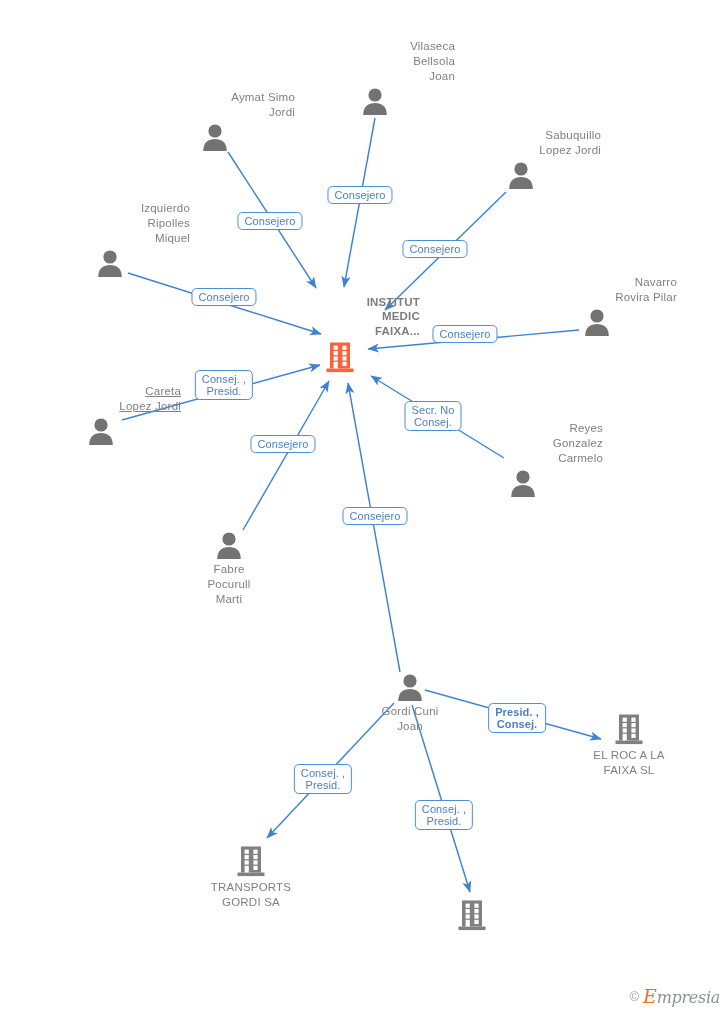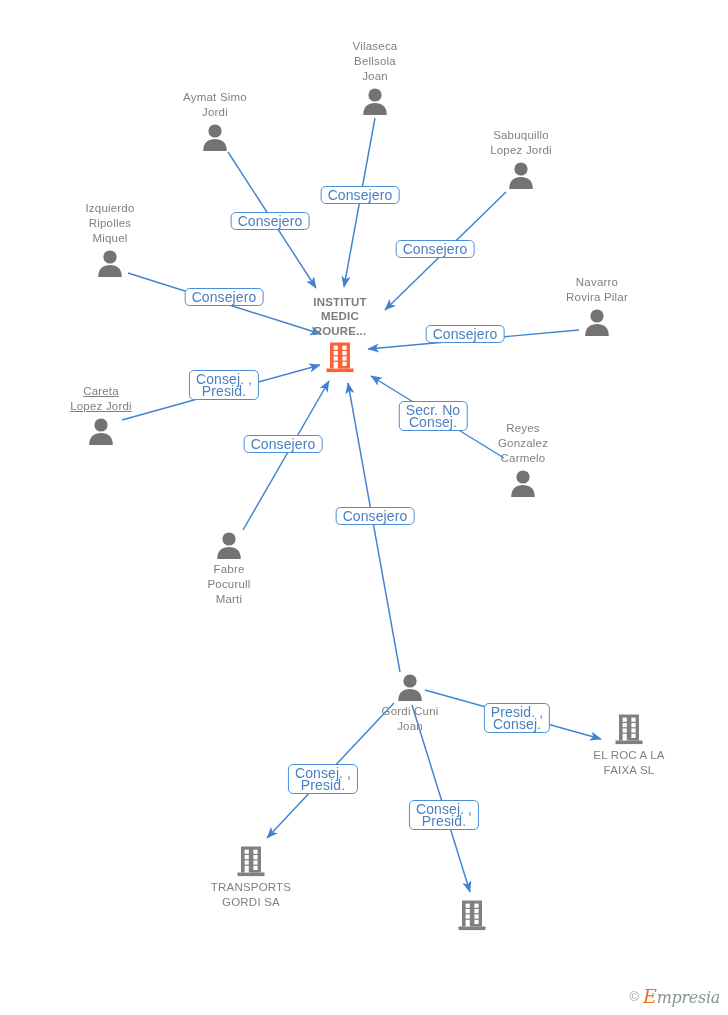--- a/index.html
+++ b/index.html
@@ -36,37 +36,37 @@
     letter-spacing: 0.2px;
   }
   .node .glyph {
     display: block;
     line-height: 0;
   }
   .node .caption {
     display: block;
     white-space: pre-line;
   }
-  .node.above .caption { margin-bottom: 3px; }
+  .node.above .caption { margin-bottom: 3px; text-align: right; }
   .node.below .caption { margin-top: 3px; }
   .node.center .caption {
     color: #7d7d7d;
     font-weight: bold;
     font-size: 11.5px;
     line-height: 14.5px;
   }
   .edge-label {
     position: absolute;
     box-sizing: border-box;
     transform: translate(-50%, -50%);
     background: #ffffff;
     border: 1.4px solid #4a90d9;
     border-radius: 5px;
     color: #4a7fc1;
-    font-size: 14px;
+    font-size: 11px;
     line-height: 12px;
     text-align: center;
     padding: 2px 6px;
     white-space: pre-line;
     letter-spacing: 0.1px;
   }
   .watermark {
     position: absolute;
     right: 8px;
     bottom: 8px;
@@ -115,21 +115,21 @@
         <line x1="425" y1="690" x2="601" y2="739" stroke="#3f83d0" stroke-width="1.45" marker-end="url(#arrow)"></line>
         <line x1="394" y1="703" x2="267" y2="838" stroke="#3f83d0" stroke-width="1.45" marker-end="url(#arrow)"></line>
         <line x1="412" y1="705" x2="470" y2="892" stroke="#3f83d0" stroke-width="1.45" marker-end="url(#arrow)"></line>
       </g>
   </svg>
 
   <div id="node-layer">
       <div class="node above center" style="left: 340px; top: 294.5px;">
         <span class="caption">INSTITUT
 MEDIC
-ROURE...</span>
+FAIXA...</span>
         <span class="glyph"><svg width="30" height="32" viewBox="0 0 30 32" aria-hidden="true">
             <rect x="5" y="1.5" width="20" height="26" fill="#fb6239"></rect>
             <rect x="1.5" y="27.5" width="27" height="3.6" fill="#fb6239"></rect>
             <rect x="8.6" y="4.6" width="4.2" height="4.2" fill="#ffffff"></rect>
             <rect x="17.4" y="4.6" width="4.2" height="4.2" fill="#ffffff"></rect>
             <rect x="8.6" y="10" width="4.2" height="4.2" fill="#ffffff"></rect>
             <rect x="17.4" y="10" width="4.2" height="4.2" fill="#ffffff"></rect>
             <rect x="8.6" y="15.4" width="4.2" height="4.2" fill="#ffffff"></rect>
             <rect x="17.4" y="15.4" width="4.2" height="4.2" fill="#ffffff"></rect>
             <rect x="8.6" y="20.8" width="4.2" height="6.7" fill="#ffffff"></rect>
@@ -264,21 +264,21 @@
       <div class="edge-label" style="left: 270px; top: 221px;">Consejero</div>
       <div class="edge-label" style="left: 435px; top: 249px;">Consejero</div>
       <div class="edge-label" style="left: 224px; top: 297px;">Consejero</div>
       <div class="edge-label" style="left: 465px; top: 334px;">Consejero</div>
       <div class="edge-label" style="left: 224px; top: 385px;">Consej. ,
 Presid.</div>
       <div class="edge-label" style="left: 433px; top: 416px;">Secr.  No
 Consej.</div>
       <div class="edge-label" style="left: 283px; top: 444px;">Consejero</div>
       <div class="edge-label" style="left: 375px; top: 516px;">Consejero</div>
-      <div class="edge-label" style="left: 517px; top: 718px;">Presid. ,
+      <div class="edge-label" style="left: 517px; top: 718px; font-weight: bold;">Presid. ,
 Consej.</div>
       <div class="edge-label" style="left: 323px; top: 779px;">Consej. ,
 Presid.</div>
       <div class="edge-label" style="left: 444px; top: 815px;">Consej. ,
 Presid.</div>
     </div>
 
   <div class="watermark">
     <span class="copy">©</span>
     <span class="brand"><span class="e">E</span><span>mpresia</span></span>

